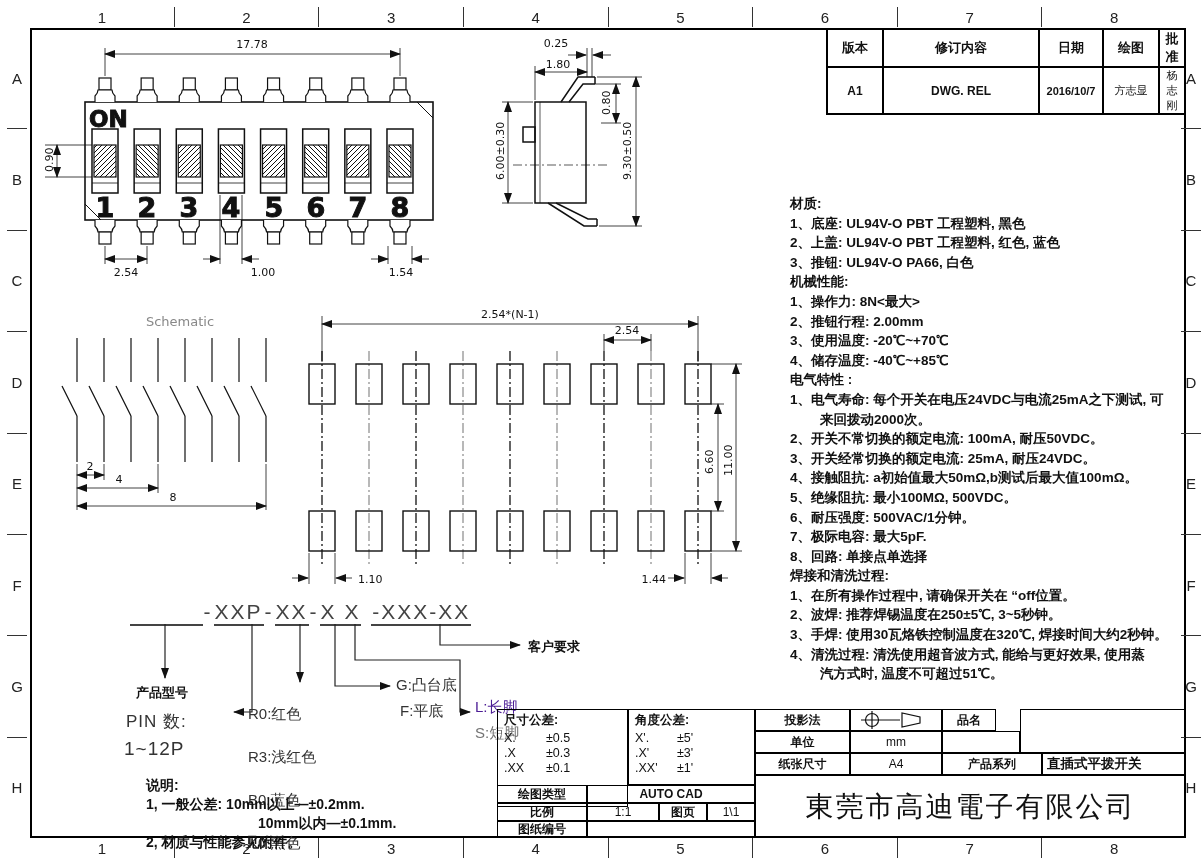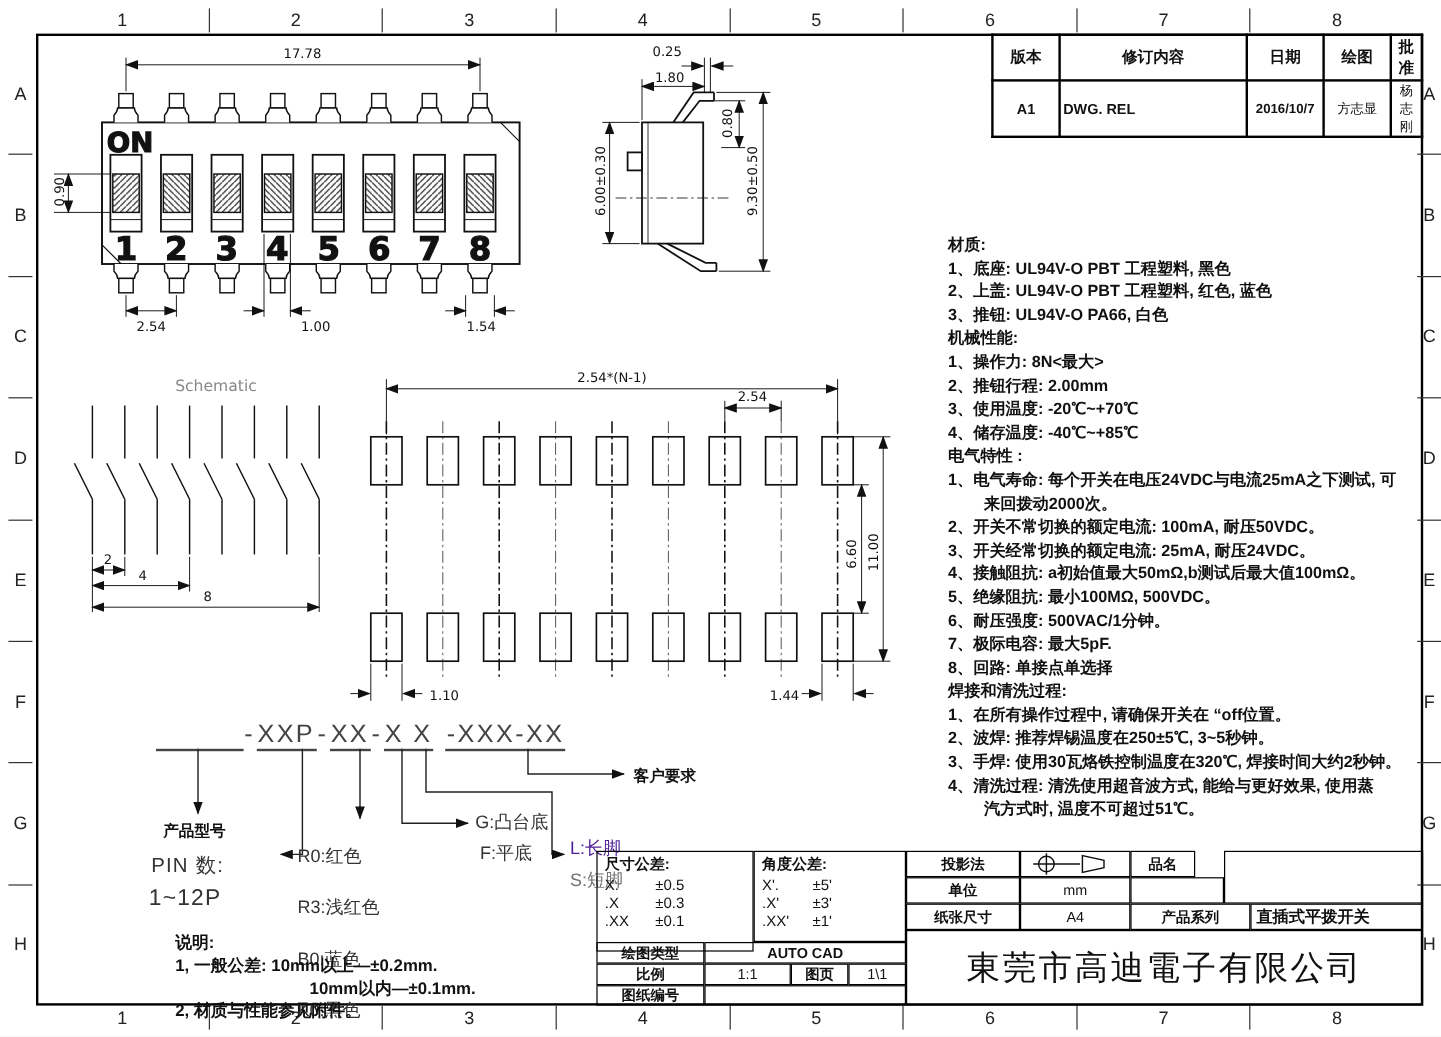--- a/index.html
+++ b/index.html
@@ -129,21 +129,21 @@
     <tbody>
         <tr>
       <td class="hd" style="width:50px">版本</td>
       <td class="hd" style="width:150px">修订内容</td>
       <td class="hd" style="width:58px">日期</td>
       <td class="hd" style="width:50px">绘图</td>
       <td class="hd">批准</td>
     </tr>
     <tr>
       <td style="font-weight:700">A1</td>
-      <td style="text-align:left;font-weight:700">DWG. REL</td>
+      <td style="text-align:center;font-weight:700">DWG. REL</td>
       <td style="font-size:11px;font-weight:700">2016/10/7</td>
       <td style="font-size:11px">方志显</td>
       <td style="font-size:11px">杨志刚</td>
     </tr>
   </tbody>
     </table>
 
   <svg id="top-view" style="left:45px;top:32px" width="420" height="250" viewBox="0 0 420 250">
     <g stroke="#111" fill="none" stroke-width="1.6">
       <rect x="40" y="70" width="348" height="118"></rect>
@@ -498,21 +498,21 @@
     <div>
 
     <div class="nt n">1, 一般公差: 10mm以上—±0.2mm.</div>
         <div class="nt indent">10mm以内—±0.1mm.</div>
         <div class="nt n">2, 材质与性能参见附件。</div>
       </div>
   </div>
 
   <div id="title-block">
 
-    <div class="tol-box" style="left:0;top:0;width:131px;height:84px">
+    <div class="tol-box" style="left:0;top:0;width:131px;height:98px">
       <div class="tt">尺寸公差:</div>
       <div>
 
       <div class="tol-row">
             <span>X.</span>
             <span>±0.5</span>
           </div>
           <div class="tol-row">
             <span>.X</span>
             <span>±0.3</span>

